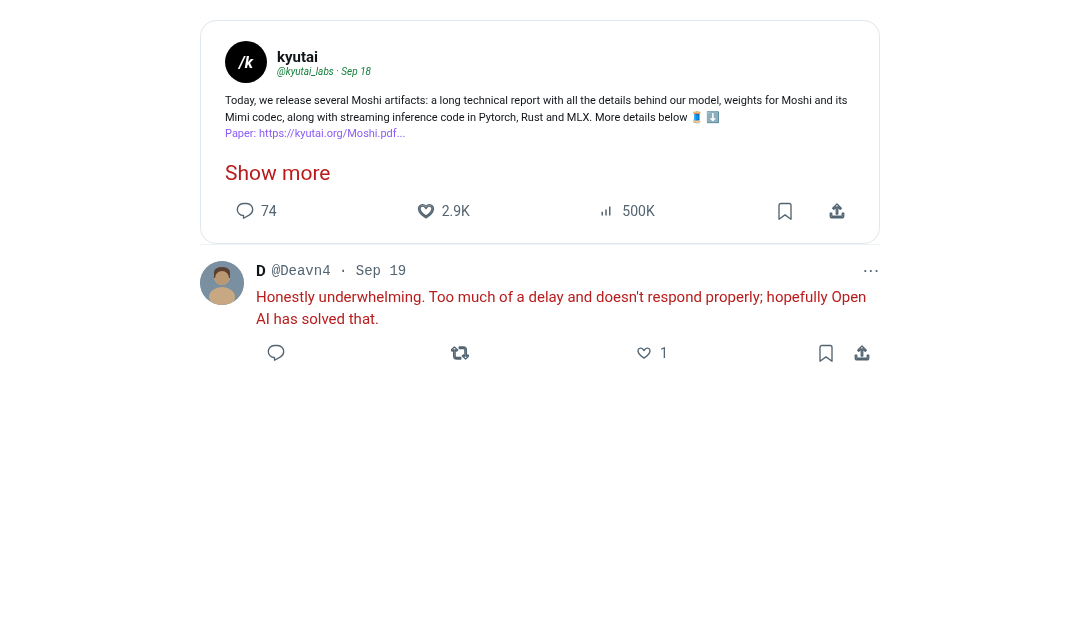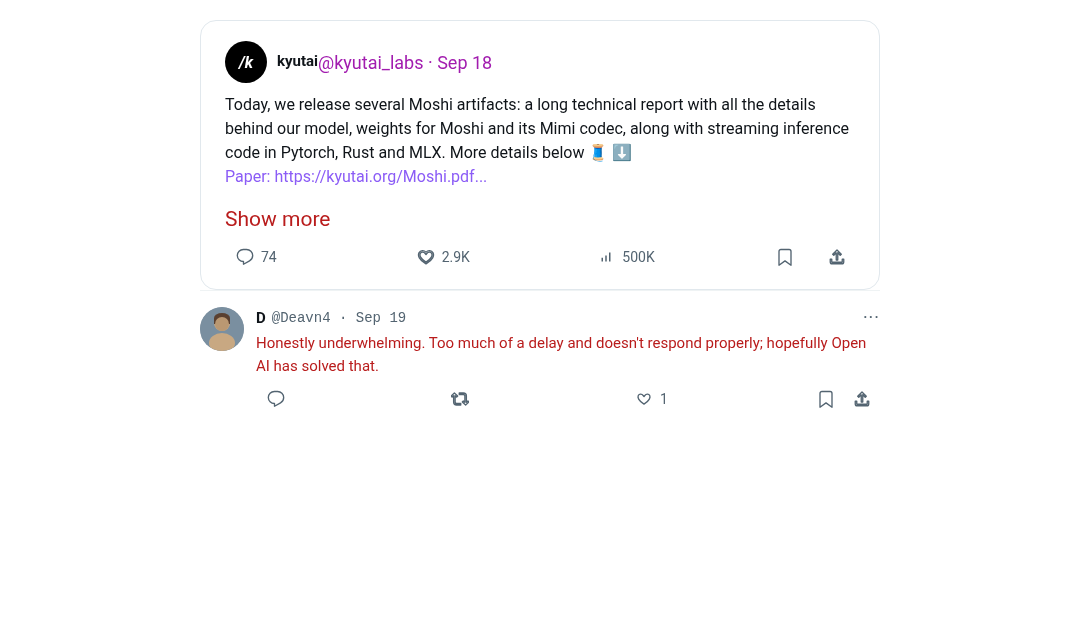--- a/index.html
+++ b/index.html
@@ -50,36 +50,37 @@
 
     .avatar-circle .logo-text {
       color: #fff;
       font-size: 16px;
       font-weight: 700;
       font-style: italic;
     }
 
     .tweet-user-info {
       display: flex;
-      flex-direction: row;
+      flex-direction: column;
     }
 
     .tweet-username {
       font-weight: 700;
       font-size: 15px;
       color: #0f1419;
     }
 
     .tweet-handle-date {
-      font-size: 18px;
-      color: #a21caf;
+      font-size: 10px;
+      color: #15803d;
+      font-style: italic;
     }
 
     .tweet-body {
-      font-size: 16px;
+      font-size: 11px;
       color: #0f1419;
       line-height: 1.5;
       margin-bottom: 6px;
     }
 
     .tweet-body .paper-link {
       color: #8b5cf6;
     }
 
     .show-more {

